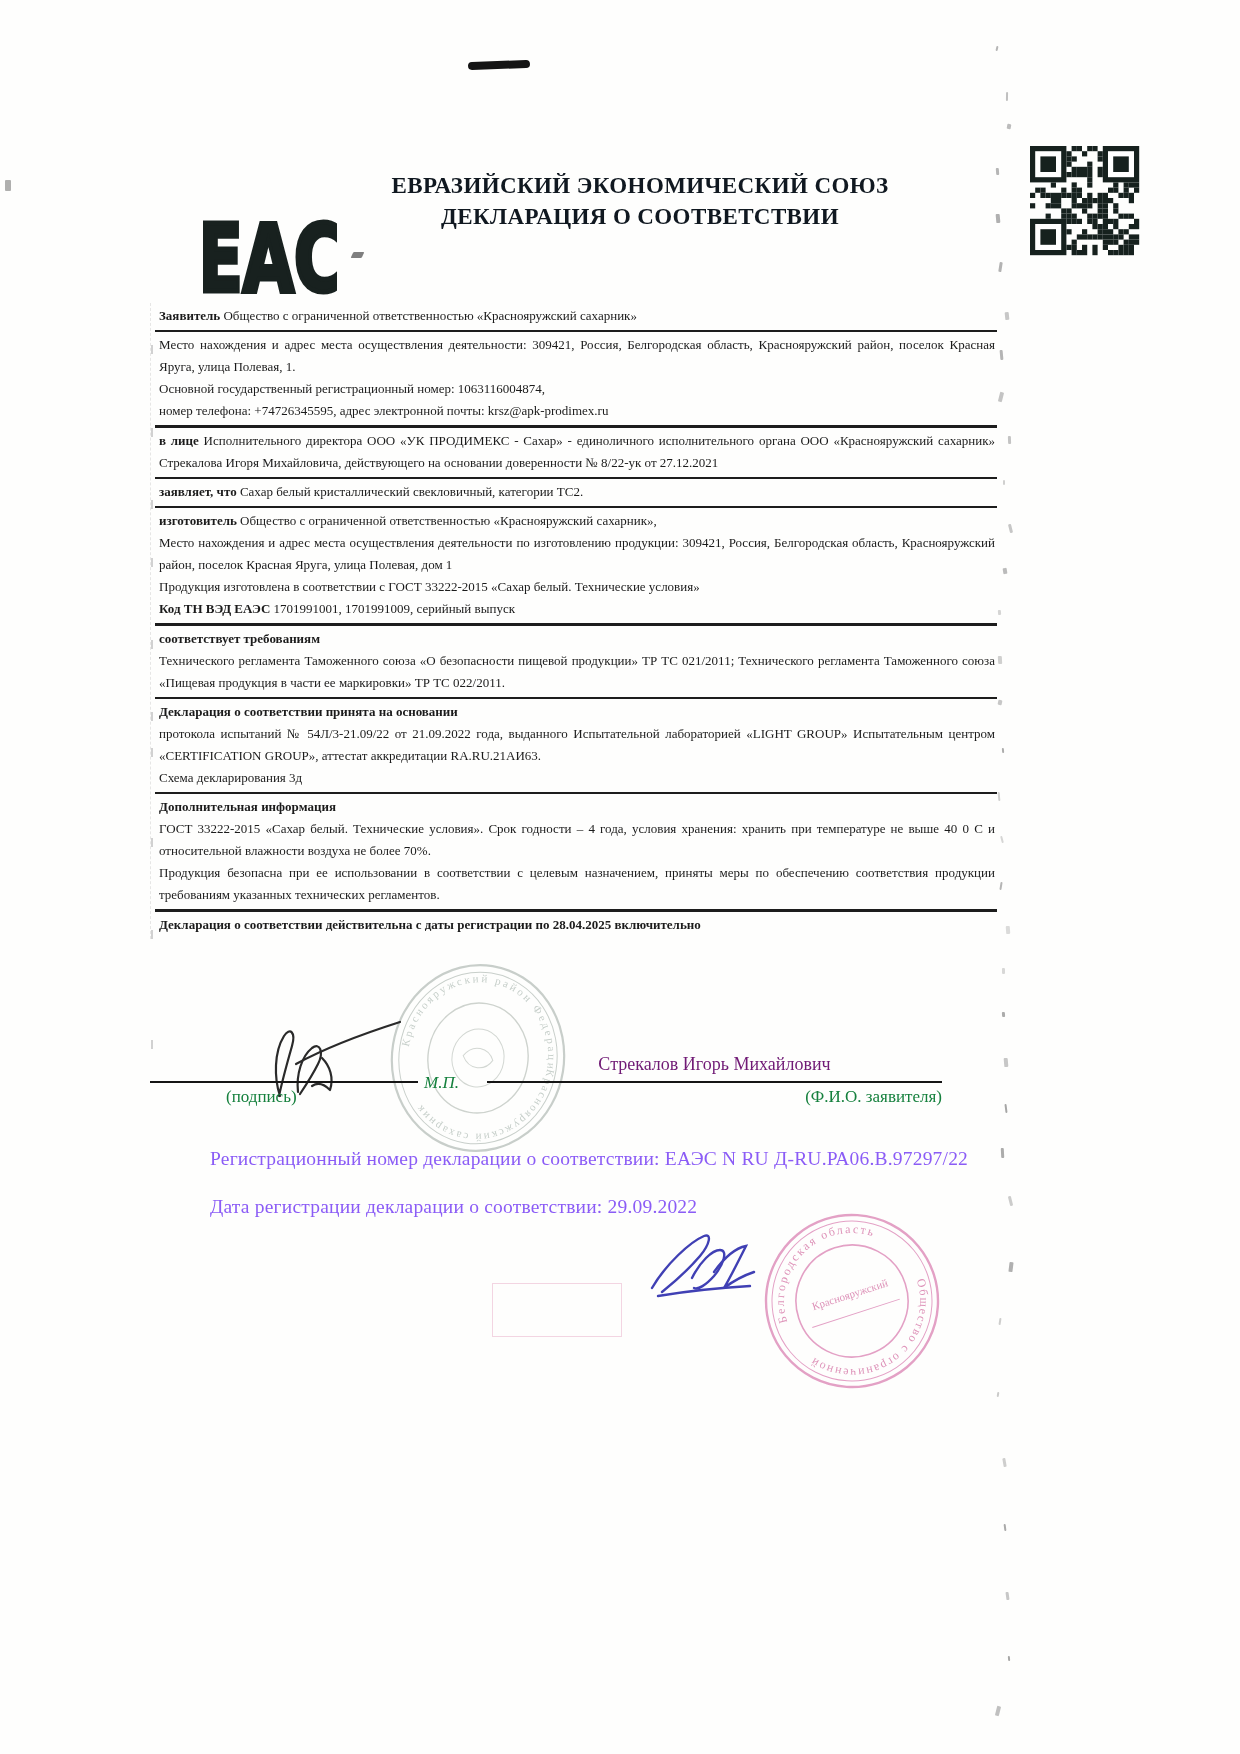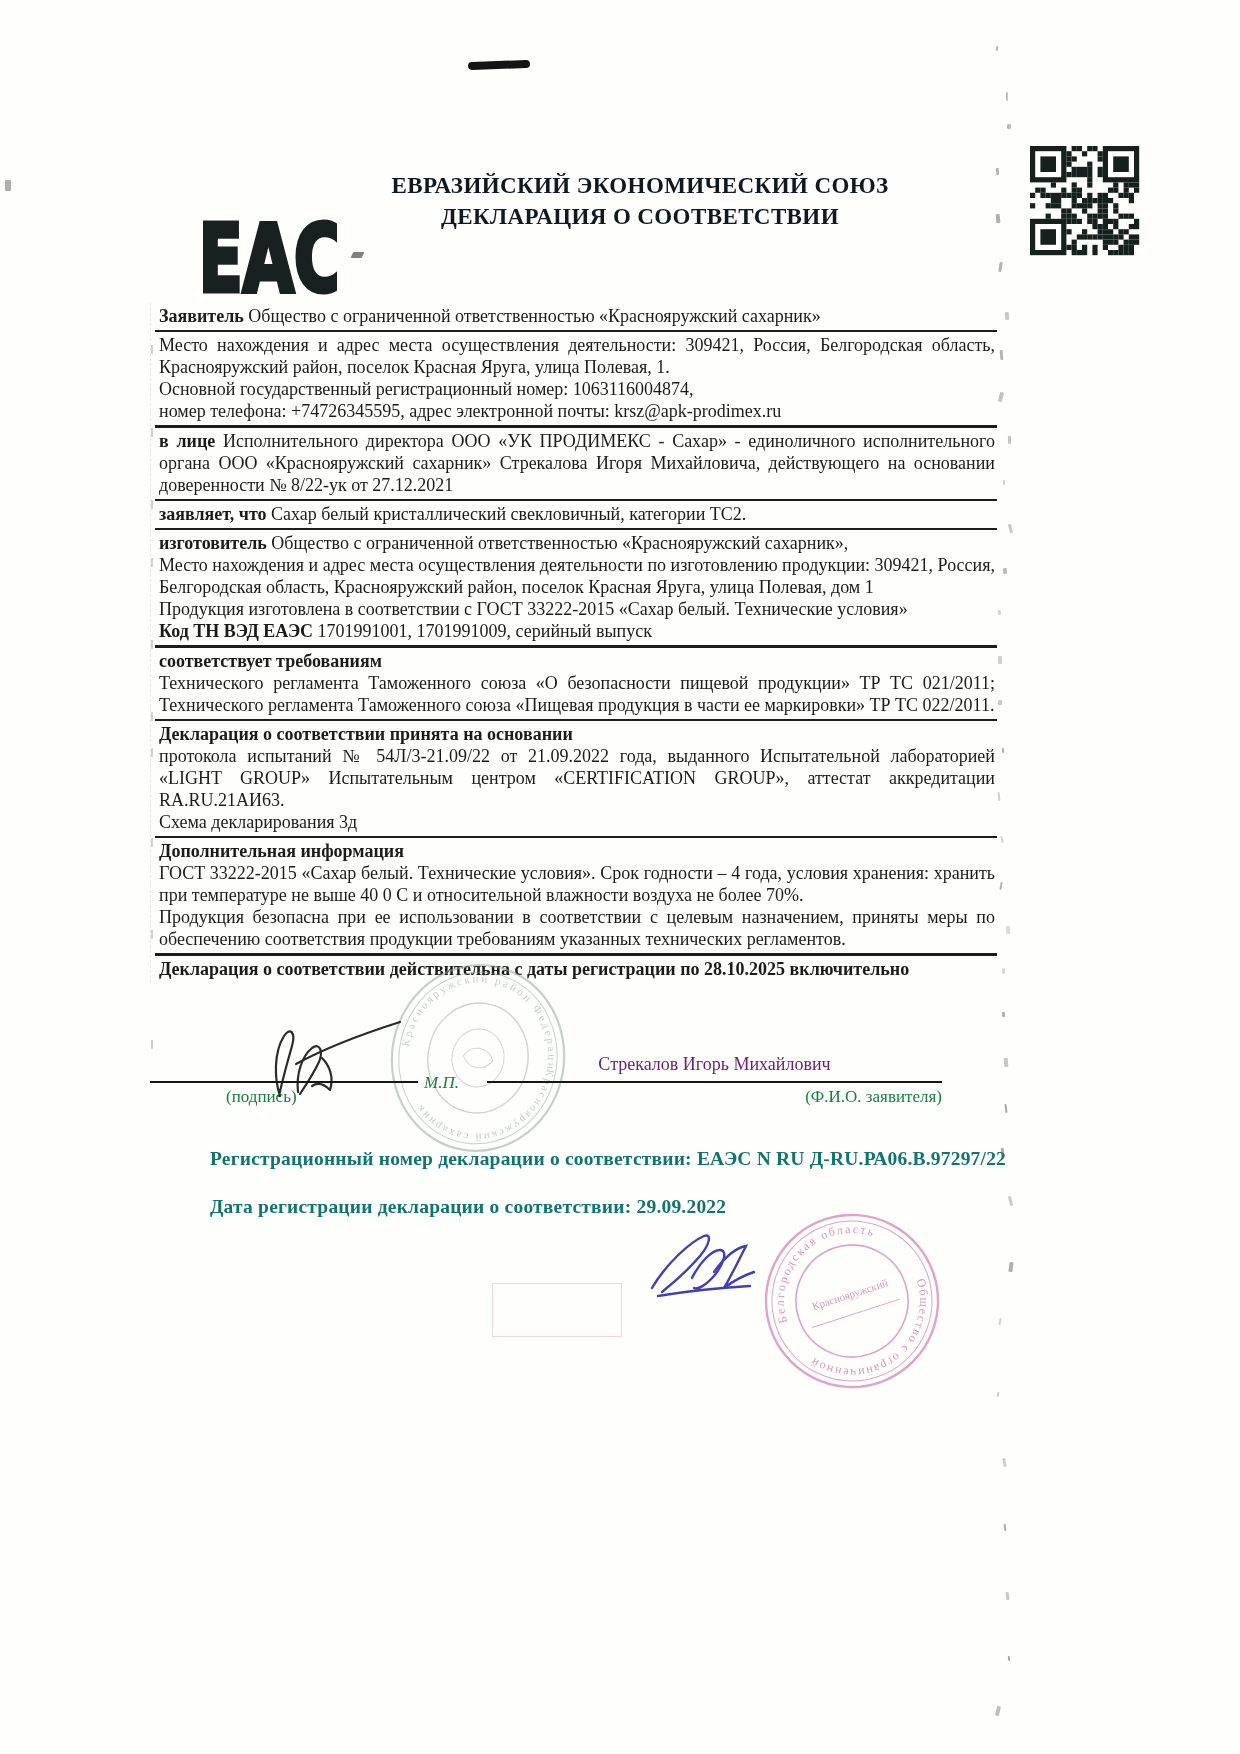--- a/index.html
+++ b/index.html
@@ -6,32 +6,32 @@
   .page{position:relative;width:1240px;height:1754px;background:#fefefdFF;background:#fefefd;
         font-family:"Liberation Serif","DejaVu Serif",serif;color:#1b1b1b;overflow:hidden;margin:0 auto;}
   
   .smudge{position:absolute;left:468px;top:61px;width:62px;height:8px;background:#141414;
           border-radius:4px;transform:rotate(-2deg);}
   .eac{position:absolute;left:203px;top:205px;}
   .title{position:absolute;left:330px;top:170px;width:620px;text-align:center;
          font-weight:bold;font-size:23px;line-height:31px;letter-spacing:.4px;color:#101820;}
   #qr-svg{position:absolute;left:1030px;top:140px;}
   
-  .doc-body{position:absolute;left:150px;top:303px;width:842px;font-size:18px;line-height:22px;
+  .doc-body{position:absolute;left:150px;top:303px;width:842px;font-size:13px;line-height:22px;
             border-left:1px dashed rgba(120,120,120,.18);padding-left:4px;}
   .sec{padding:2px 2px 3px 4px;border-bottom:2px solid #1d1d1d;text-align:justify;}
   .sec.thick{border-bottom-width:3px;}
   .sec.nb{border-bottom:none;}
   .b{font-weight:bold;}
   .j{text-align:justify;}
   
   .rule{position:absolute;height:2px;background:#151515;}
   .cap{position:absolute;font-size:17px;color:#15803d;}
   .name{position:absolute;font-size:18px;color:#701a75;text-align:center;}
-  .reg{position:absolute;font-weight:bold;font-size:19.5px;letter-spacing:.2px;color:#0f766e;}
+  .reg{position:absolute;font-weight:normal;font-size:19.5px;letter-spacing:.2px;color:#8b5cf6;}
   .sig{position:absolute;}
   .stamp{position:absolute;}
   .pinkbox{position:absolute;left:492px;top:1283px;width:128px;height:52px;
            border:1px solid rgba(226,148,182,.38);}
   .mark{position:absolute;background:#5f5f5f;border-radius:1px;}
   .tick{position:absolute;width:2px;background:#9b9b9b;opacity:.45;}
 </style>
 </head>
 <body>
 
@@ -258,21 +258,21 @@
       <div class="j">протокола испытаний № 54Л/3-21.09/22 от 21.09.2022 года, выданного Испытательной лабораторией «LIGHT GROUP» Испытательным центром «CERTIFICATION GROUP», аттестат аккредитации RA.RU.21АИ63.</div>
       <div>Схема декларирования 3д</div>
     </div>
 
     <div class="sec thick">
       <div class="b">Дополнительная информация</div>
       <div class="j">ГОСТ 33222-2015 «Сахар белый. Технические условия». Срок годности – 4 года, условия хранения: хранить при температуре не выше 40 0 С и относительной влажности воздуха не более 70%.</div>
       <div class="j">Продукция безопасна при ее использовании в соответствии с целевым назначением, приняты меры по обеспечению соответствия продукции требованиям указанных технических регламентов.</div>
     </div>
 
-    <div class="sec nb b">Декларация о соответствии действительна с даты регистрации по 28.10.2025 включительно</div>
+    <div class="sec nb b">Декларация о соответствии действительна с даты регистрации по 28.04.2025 включительно</div>
   </div>
 
   <svg class="stamp" style="left:383px;top:960px;opacity:.5;transform:rotate(9deg);" width="190" height="196" viewBox="0 0 190 196">
     <ellipse cx="95" cy="98" rx="86" ry="93" fill="none" stroke="#93a098" stroke-width="2.2"></ellipse>
     <ellipse cx="95" cy="98" rx="79" ry="86" fill="none" stroke="#93a098" stroke-width="1"></ellipse>
     <ellipse cx="95" cy="98" rx="50" ry="55" fill="none" stroke="#9fa9a0" stroke-width="1.4"></ellipse>
     <path id="gsp1" d="M 25,98 A 70,76 0 0 1 165,98" fill="none"></path>
     <text font-size="11" fill="#8fa097" letter-spacing="2.5" font-family="Liberation Serif, serif">
       <textPath href="#gsp1">Краснояружский район Федерации</textPath>
     </text>

